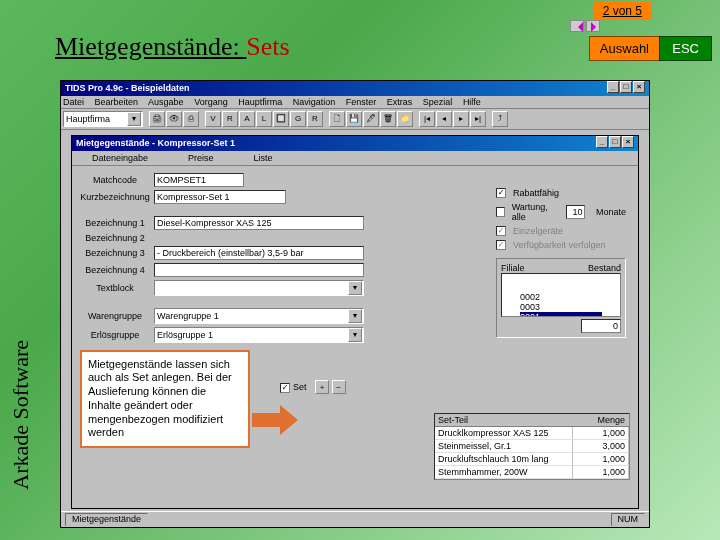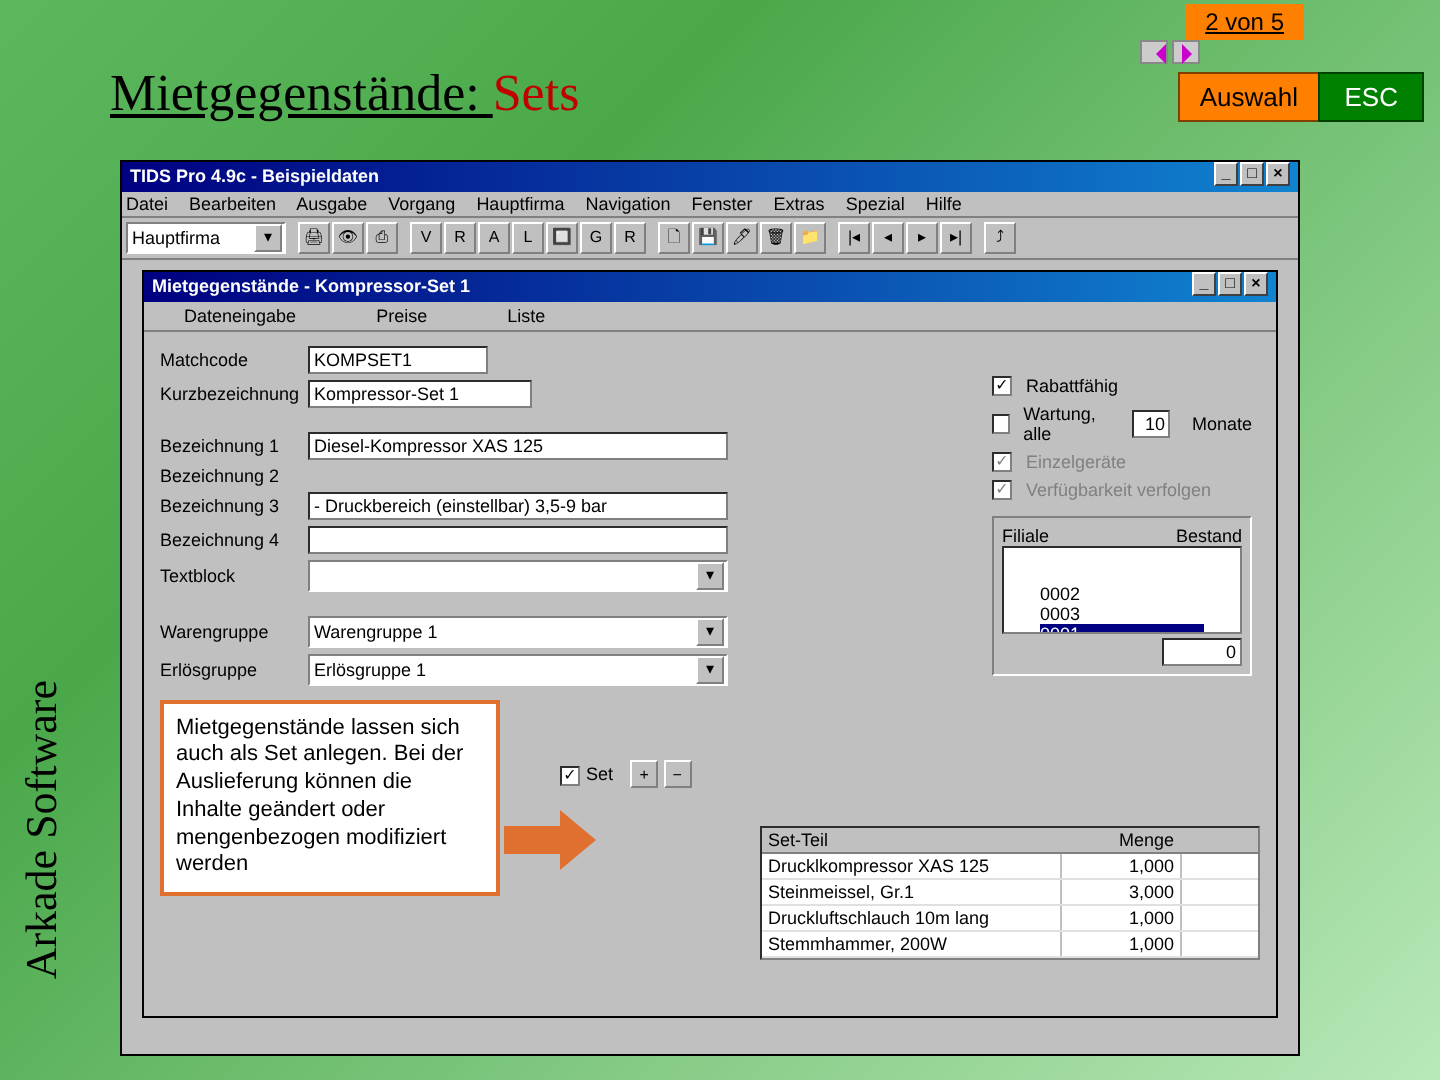--- a/index.html
+++ b/index.html
@@ -25,29 +25,29 @@
   .menubar span { margin-right: 8px; }
   .toolbar { background: #c0c0c0; padding: 2px; display: flex; gap: 1px; border-bottom: 1px solid #808080; flex-wrap: wrap; align-items: center; }
   .tbtn { width: 16px; height: 16px; background: #c0c0c0; border: 1px solid #fff; border-right-color: #808080; border-bottom-color: #808080; font-size: 8px; text-align: center; line-height: 14px; }
   .tsep { width: 4px; }
   .combo { height: 16px; background: #fff; border: 1px solid #808080; border-right-color: #fff; border-bottom-color: #fff; padding: 0 2px; line-height: 14px; min-width: 70px; display: inline-block; position: relative; }
   .combo::after { content: "▾"; position: absolute; right: 1px; top: 0; font-size: 8px; background: #c0c0c0; width: 12px; text-align: center; border: 1px solid #fff; border-right-color: #808080; border-bottom-color: #808080; height: 12px; line-height: 12px; }
   .child { position: absolute; top: 0; left: 0; right: 0; bottom: 0; background: #c0c0c0; border: 1px solid #000; }
   .form { padding: 4px 8px; color: #000; }
   .tabs { display: flex; gap: 40px; border-bottom: 1px solid #808080; padding: 2px 20px; font-size: 9px; }
   .row { display: flex; align-items: center; margin: 3px 0; gap: 4px; }
-  .lbl { width: 70px; font-size: 9px; }
+  .lbl { width: 70px; font-size: 9px; text-align: center; }
   .field { background: #fff; border: 1px inset #808080; height: 14px; padding: 0 2px; line-height: 12px; font-size: 9px; }
   .checkbox { width: 10px; height: 10px; background: #fff; border: 1px inset #808080; display: inline-block; text-align: center; line-height: 8px; font-size: 8px; margin-right: 3px; }
   .rightcol { position: absolute; top: 48px; right: 12px; width: 130px; font-size: 9px; }
   .rightcol .row { margin: 4px 0; }
   .grp { border: 1px solid #808080; border-right-color: #fff; border-bottom-color: #fff; padding: 4px; margin-top: 8px; }
   .listbox { background: #fff; border: 1px inset #808080; height: 44px; overflow: hidden; font-size: 9px; padding: 18px; }
   .bottom-section { position: absolute; bottom: 28px; left: 8px; right: 8px; height: 100px; }
-  .table-area { position: absolute; right: 0; bottom: 0; width: 250px; }
+  .table-area { position: absolute; right: 0; bottom: 0; width: 196px; }
   .tbl { background: #fff; border: 1px inset #808080; font-size: 9px; }
   .tbl-hdr { display: flex; background: #c0c0c0; border-bottom: 1px solid #808080; }
   .tbl-hdr div, .tbl-row div { padding: 1px 3px; border-right: 1px solid #c0c0c0; }
   .tbl-row { display: flex; border-bottom: 1px solid #e0e0e0; }
   .col1 { width: 150px; } .col2 { width: 60px; text-align: right; }
   .callout { position: absolute; left: 20px; bottom: 40px; width: 170px; background: #fff; border: 2px solid #e07030; padding: 6px; font-size: 11px; font-family: Arial, sans-serif; line-height: 1.25; z-index: 10; }
   .arrow { position: absolute; left: 192px; bottom: 70px; width: 50px; height: 30px; z-index: 10; }
   .arrow-body { position: absolute; top: 8px; left: 0; width: 30px; height: 14px; background: #e07030; }
   .arrow-head { position: absolute; top: 0; left: 28px; border: 15px solid transparent; border-left: 18px solid #e07030; }
   .statusbar { position: absolute; bottom: 0; left: 0; right: 0; height: 16px; background: #c0c0c0; border-top: 1px solid #fff; font-size: 9px; padding: 1px 4px; display: flex; justify-content: space-between; }
@@ -138,21 +138,21 @@
         <span>Liste</span>
       </div>
 
       <div class="form">
         <div class="row">
           <span class="lbl">Matchcode</span>
           <span class="field" style="width:90px">KOMPSET1</span>
         </div>
         <div class="row">
           <span class="lbl">Kurzbezeichnung</span>
-          <span class="field" style="width:112px">Kompressor-Set 1</span>
+          <span class="field" style="width:132px">Kompressor-Set 1</span>
         </div>
         <div style="height:6px"></div>
         <div class="row">
           <span class="lbl">Bezeichnung 1</span>
           <span class="field" style="width:210px">Diesel-Kompressor XAS 125</span>
         </div>
         <div class="row">
           <span class="lbl">Bezeichnung 2</span>
         </div>
         <div class="row">
@@ -233,20 +233,24 @@
             <div class="tbl-row">
                 <div class="col1">Stemmhammer, 200W</div>
                 <div class="col2">1,000</div>
               </div>
           </div>
         </div>
       </div>
 
     </div>
 
+    <div class="statusbar">
+      <span class="status-cell">Mietgegenstände</span>
+      <span class="status-cell">NUM</span>
+    </div>
   </div>
 
   <div class="callout" style="left:80px;bottom:92px">Mietgegenstände lassen sich auch als Set anlegen. Bei der Auslieferung können die Inhalte geändert oder mengenbezogen modifiziert werden</div>
   <div class="arrow" style="left:252px;bottom:105px">
     <div class="arrow-body"></div>
       <div class="arrow-head"></div>
   </div>
 
 </div>
 

